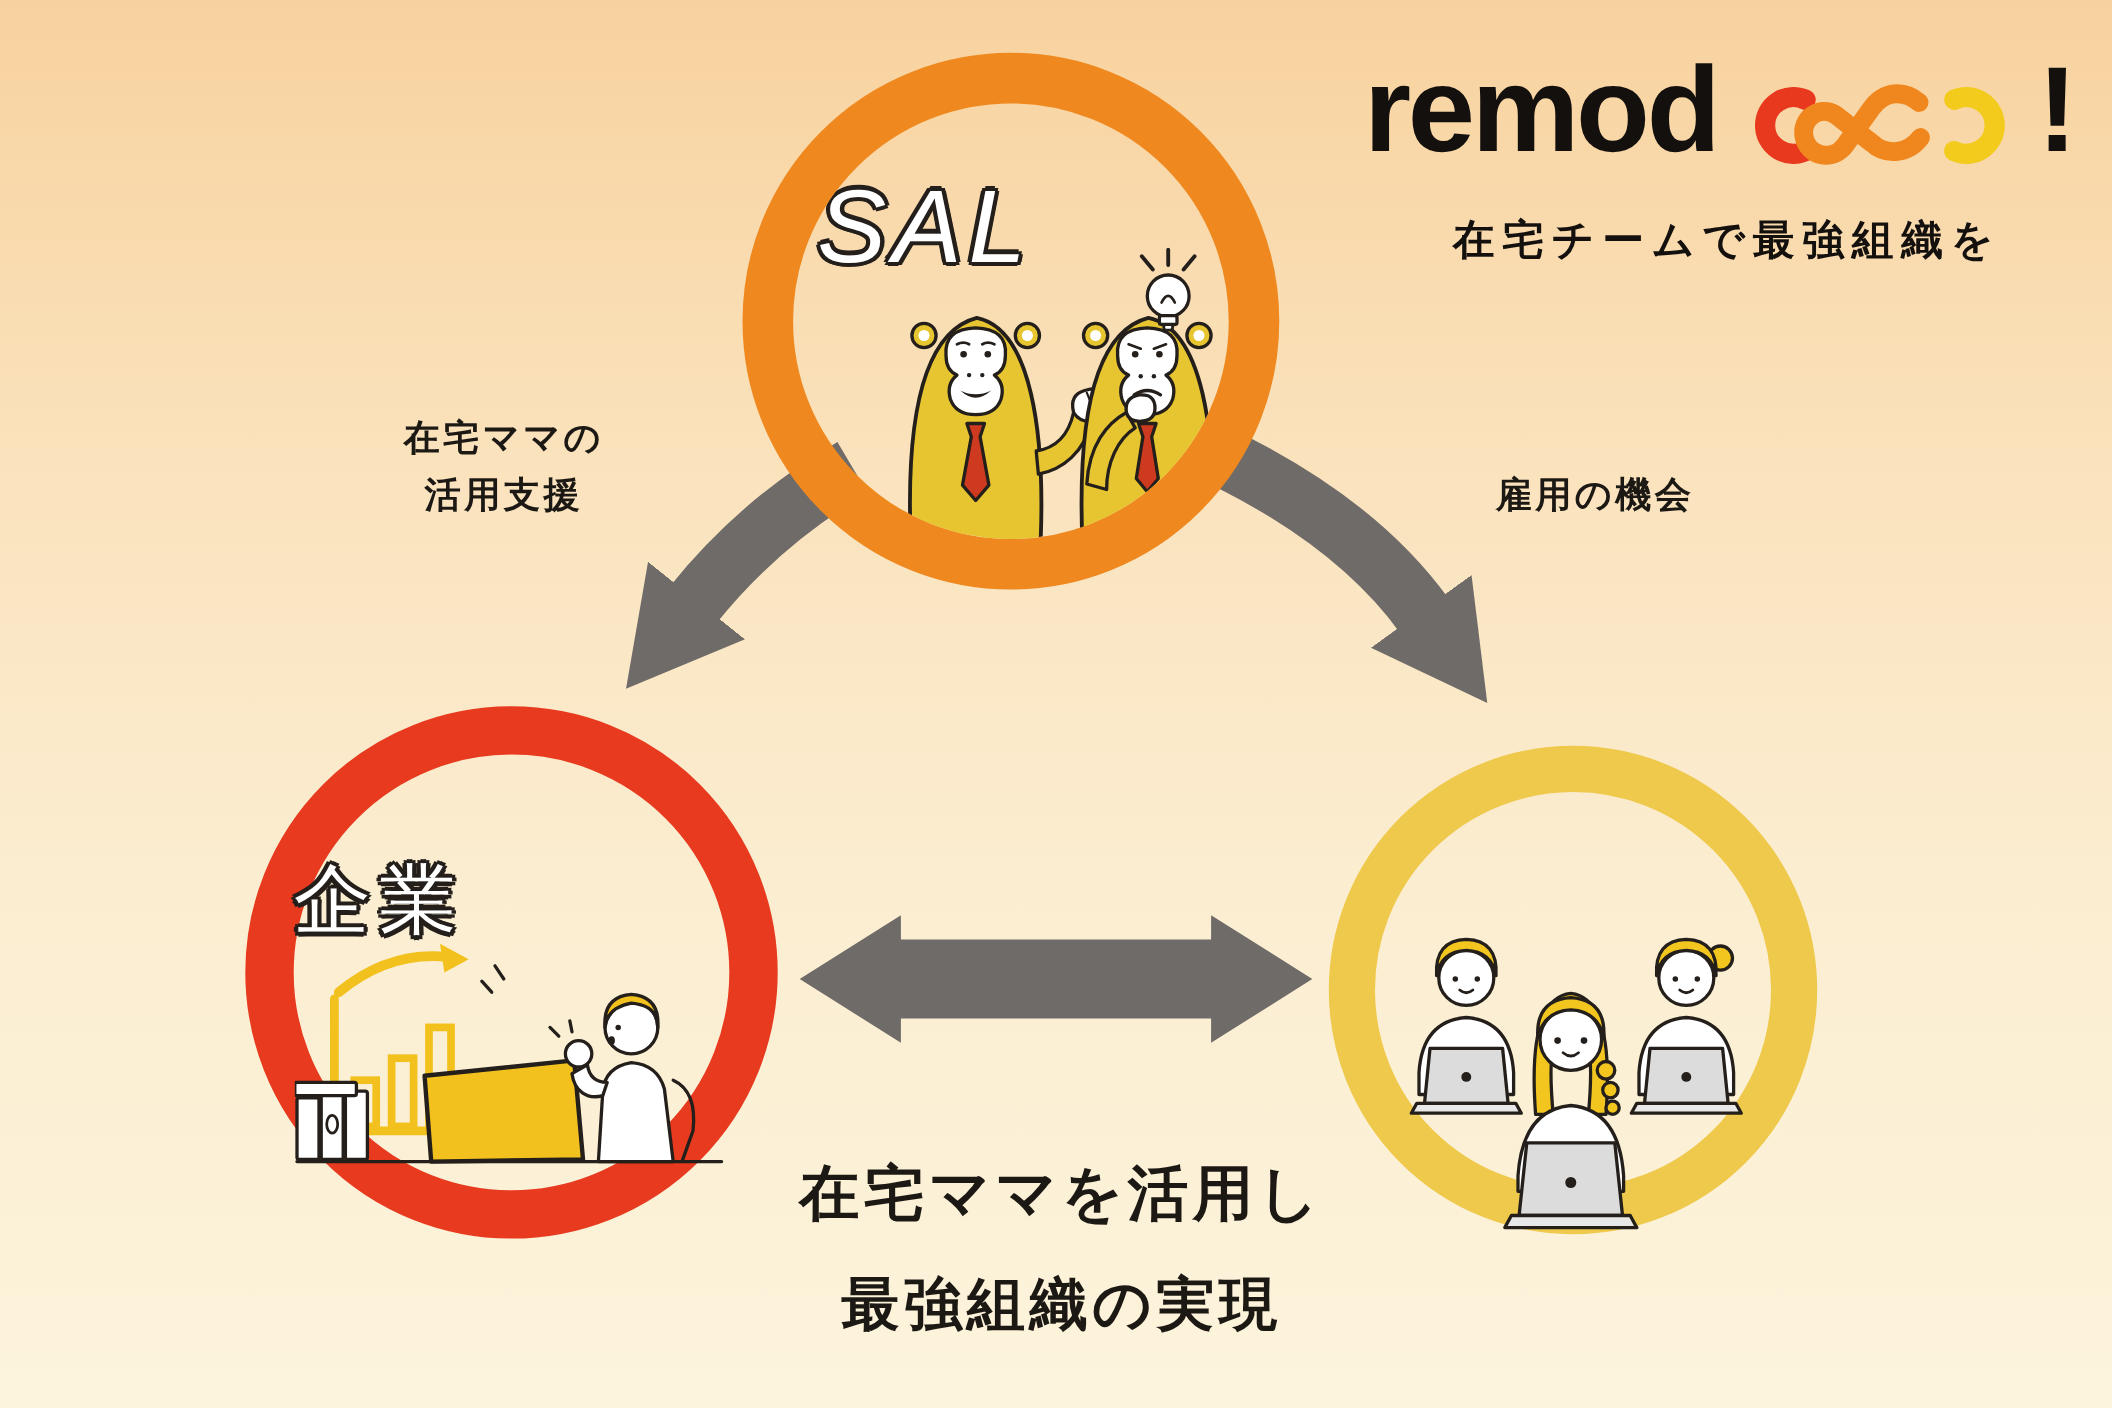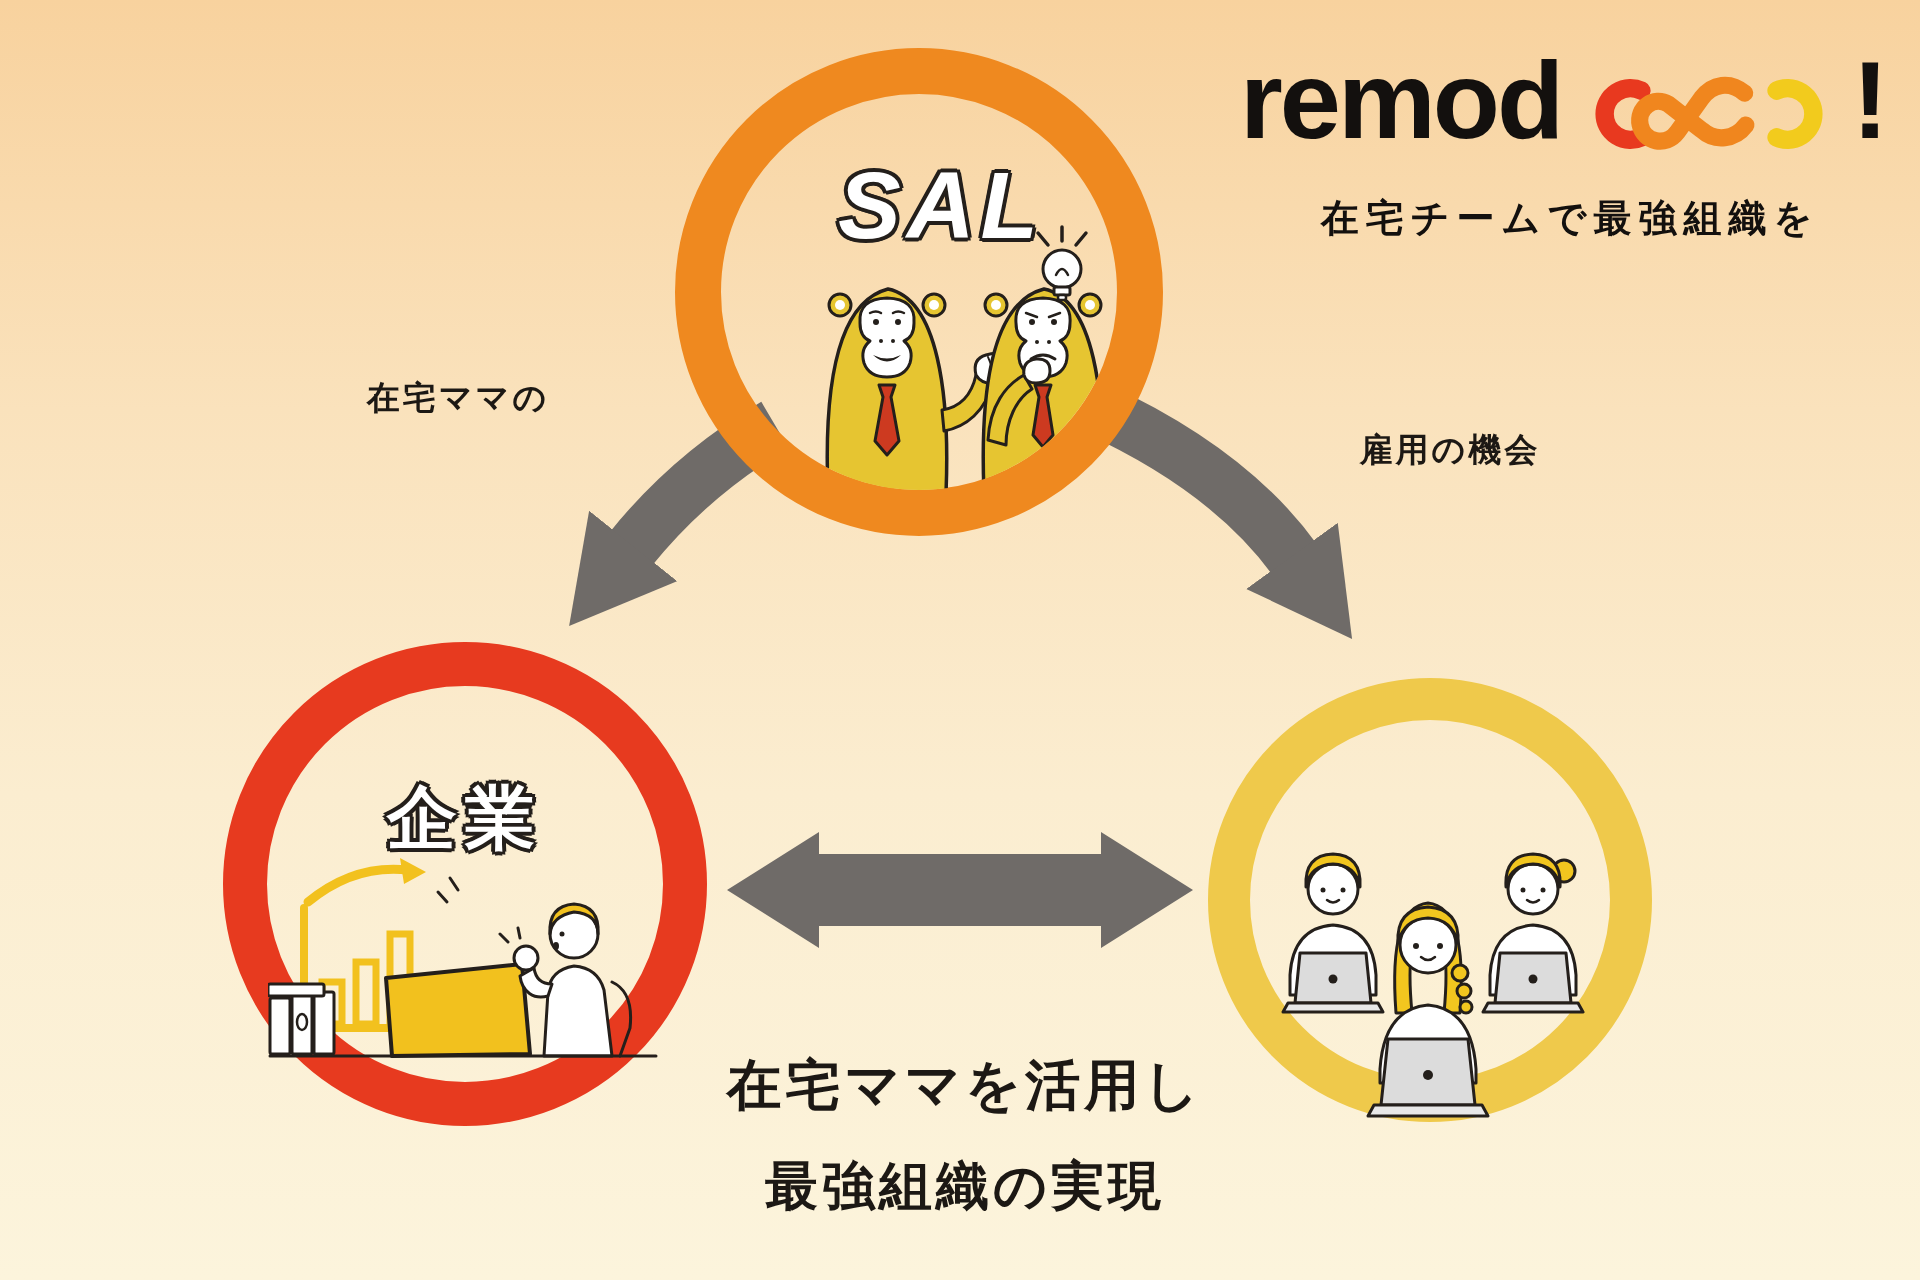--- a/index.html
+++ b/index.html
@@ -8,21 +8,21 @@
     position:relative;width:1920px;height:1280px;overflow:hidden;
     background:linear-gradient(180deg,#F8D29E 0%,#FAE2BC 32%,#FBEDD0 62%,#FCF4DC 100%);
     color:#1C1814;
   }
   .arrows{position:absolute;left:0;top:0;width:1920px;height:1280px;}
   .circle{position:absolute;border-radius:50%;box-sizing:border-box;}
   .circle.sal{left:675px;top:48px;width:488px;height:488px;border:46px solid #EF891F;overflow:hidden;}
   .circle.company{left:223px;top:642px;width:484px;height:484px;border:44px solid #E73A1F;}
   .circle.mama{left:1208px;top:678px;width:444px;height:444px;border:42px solid #EFC94B;}
   .node-label{
-    position:absolute;left:0;right:0;text-align:center;font-weight:700;color:#fff;
+    position:absolute;left:0;right:0;font-weight:400;color:#fff;
     text-shadow:-4px 0 #241F1B,4px 0 #241F1B,0 -4px #241F1B,0 4px #241F1B,
       -3px -3px #241F1B,3px -3px #241F1B,-3px 3px #241F1B,3px 3px #241F1B;
   }
   .sal .node-label{top:58px;font-size:94px;letter-spacing:6px;font-style:italic;transform:translateX(22px);}
   .company .node-label{top:86px;font-size:70px;letter-spacing:8px;}
   .mama .node-label{top:37px;font-size:60px;letter-spacing:4px;}
   .illu{position:absolute;}
   .illu.sal-illu{left:89px;top:131px;}
   .illu.company-illu{left:1px;top:164px;}
   .illu.mama-illu{left:-12px;top:123px;}
@@ -178,20 +178,21 @@
         <path class="outline" d="M 142,226 Q 146,166 190,162 Q 234,166 238,226 L 238,240 H 142 Z" fill="#fff" stroke-width="3"></path>
         <path class="outline" d="M 150,196 L 230,196 L 237,262 L 143,262 Z" fill="#DCDCDC" stroke-width="3"></path>
         <circle cx="190" cy="232" r="5" fill="#241F1B"></circle>
         <path class="outline" d="M 136,262 H 244 L 250,273 H 130 Z" fill="#E8E8E8" stroke-width="3"></path>
       </g>
     </svg>
   </div>
 
   <div class="edge-label left">
     <div>在宅ママの</div>
+    <div>活用支援</div>
   </div>
   <div class="edge-label right">
     <div>雇用の機会</div>
   </div>
 
   <div class="caption">
     <div class="l1">在宅ママを活用し</div>
     <div class="l3">最強組織の実現</div>
   </div>
 

